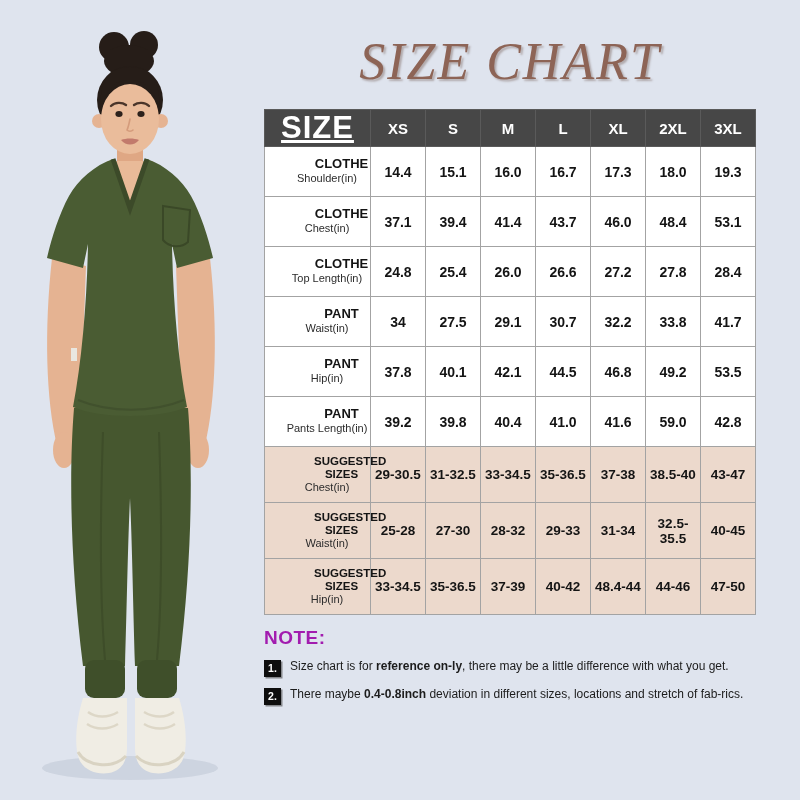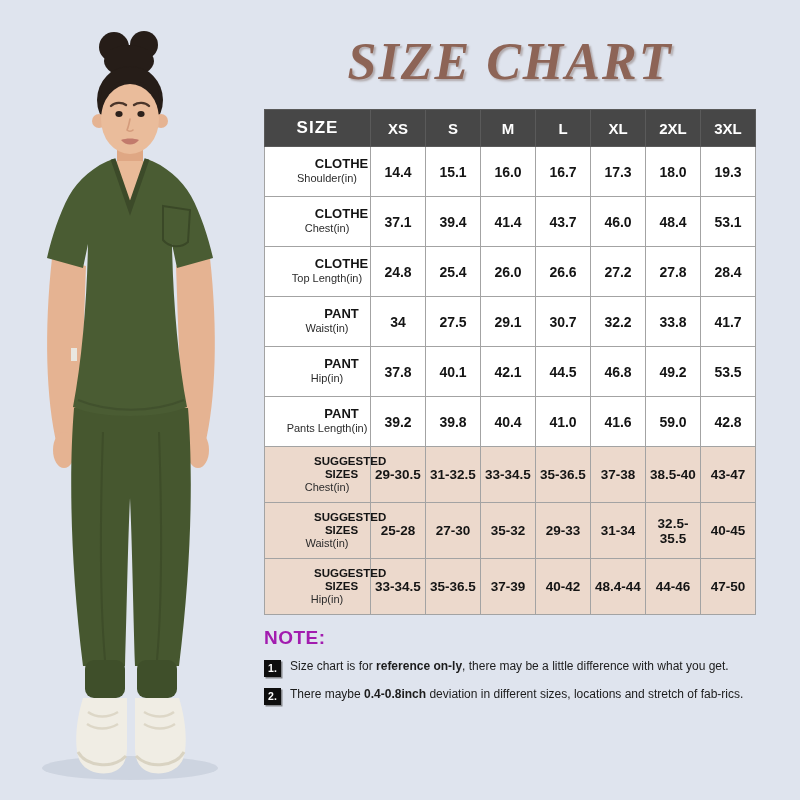--- a/index.html
+++ b/index.html
@@ -9,21 +9,21 @@
     font-family: "Liberation Sans", sans-serif;
     position: relative;
     overflow: hidden;
   }
   .stage { position: absolute; inset: 0; }
   .photo { position: absolute; left: 0; top: 0; width: 262px; height: 800px; }
   .right { position: absolute; left: 264px; top: 0; width: 532px; }
   .title {
     font-family: "Liberation Serif", serif;
     font-style: italic;
-    font-weight: bold;
+    font-weight: normal;
     font-size: 52px;
     letter-spacing: 2px;
     color: #8d6456;
     text-shadow: 2px 2px 2px rgba(92,62,52,0.35);
     text-align: center;
     width: 492px;
     margin-top: 32px;
   }
   table.size-table {
     border-collapse: collapse;
@@ -39,21 +39,21 @@
     padding: 0 1px;
   }
   .size-table thead th {
     background: #474747;
     color: #ffffff;
     height: 37px;
     font-size: 15px;
     font-weight: bold;
     border-color: #5a5a5a;
   }
-  .size-table thead th.size-th { font-size: 17px; letter-spacing: 1px; }
+  .size-table thead th.size-th { font-size: 31px; letter-spacing: 1px; text-decoration: underline; }
   .size-table tbody tr { height: 50px; }
   .size-table tbody tr.hl { height: 56px; background: #ecd9cc; }
   .size-table tbody th { background: transparent; font-weight: normal; }
   .row-label { font-weight: bold; font-size: 13px; color: #141414; line-height: 1.15; margin-left: 48px; }
   .row-sublabel { font-size: 11px; color: #2b2b2b; line-height: 1.2; padding-left: 19px; }
   tr.hl .row-label { font-size: 11.5px; }
   .size-table td { font-weight: bold; font-size: 14px; color: #141414; }
   tr.hl td { font-size: 13.5px; }
   .note { margin-top: 12px; width: 530px; }
   .note-heading { font-size: 19px; font-weight: bold; color: #a21caf; letter-spacing: 0.5px; }
@@ -241,21 +241,21 @@
             <td>38.5-40</td>
             <td>43-47</td>
           </tr>
           <tr class="hl">
     <th>
       <div class="row-label">SUGGESTED SIZES</div>
       <div class="row-sublabel">Waist(in)</div>
     </th>
   <td>25-28</td>
             <td>27-30</td>
-            <td>35-32</td>
+            <td>28-32</td>
             <td>29-33</td>
             <td>31-34</td>
             <td>32.5-35.5</td>
             <td>40-45</td>
           </tr>
           <tr class="hl">
     <th>
       <div class="row-label">SUGGESTED SIZES</div>
       <div class="row-sublabel">Hip(in)</div>
     </th>

